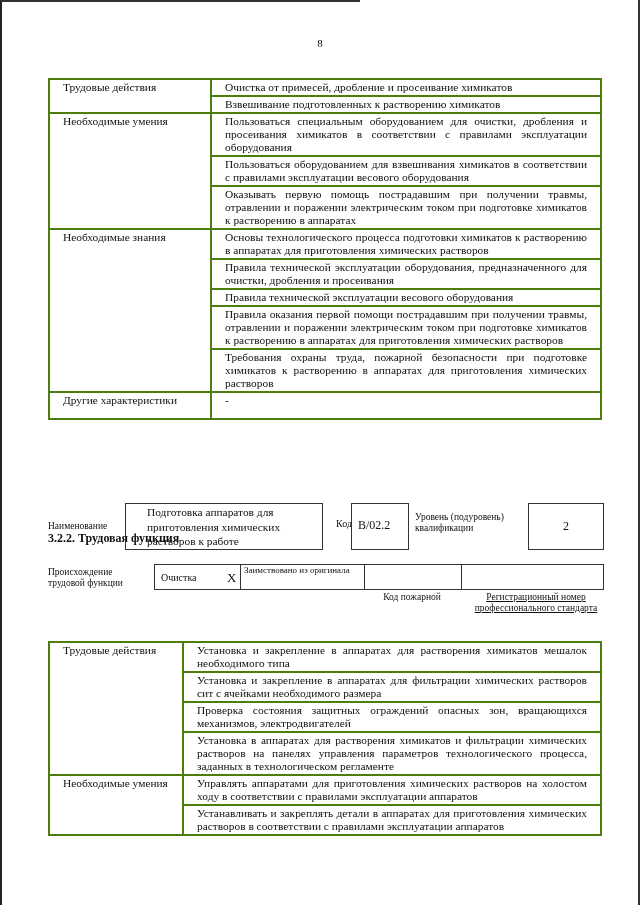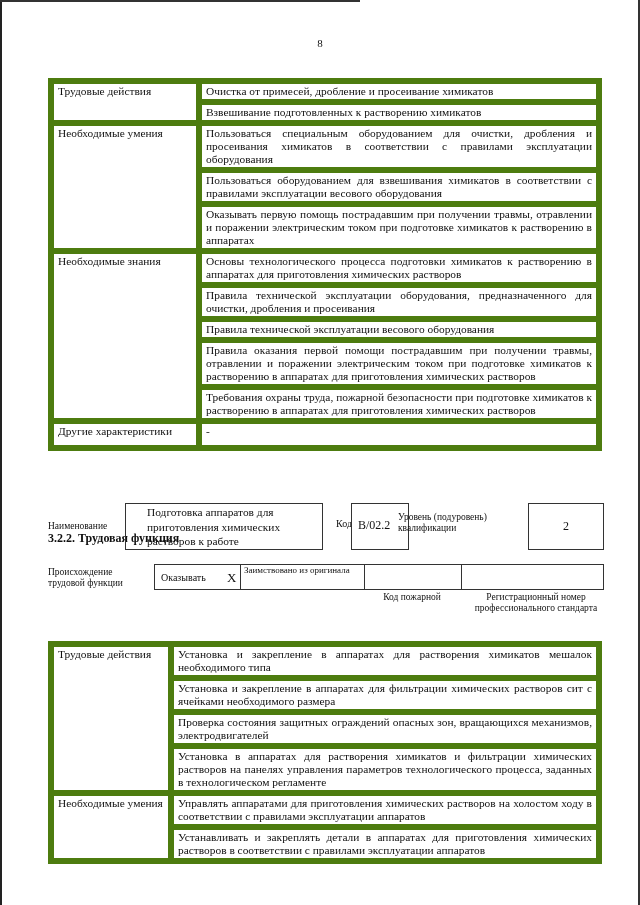--- a/index.html
+++ b/index.html
@@ -3,21 +3,21 @@
 <meta charset="utf-8">
 <style>
   html, body { margin:0; padding:0; }
   body { width:640px; height:905px; background:#fff; position:relative; overflow:hidden;
          font-family:"Liberation Serif", "DejaVu Serif", serif; color:#111; }
   .edge { position:absolute; top:0; width:2px; height:905px; background:#222; }
   .edge.l { left:0; } .edge.r { right:0; background:#333; }
   .topline { position:absolute; top:0; left:0; width:360px; height:2px; background:#333; }
   .pagenum { position:absolute; top:37px; left:0; width:640px; text-align:center; font-size:11px; }
   table.grid { position:absolute; left:48px; width:554px; border-collapse:collapse; font-size:11.4px; line-height:13px; }
-  table.grid td { border:6px solid #4d7c0f; vertical-align:top; padding:1px 4px; }
+  table.grid td { border:2px solid #4d7c0f; vertical-align:top; padding:1px 13px; }
   table.grid td.lbl { width:134px; }
   table.grid td.txt { text-align:justify; text-align-last:left;margin-top:16px; }
   #t1 { top:78px; }
   #t2 { top:641px; }
   #t2 td.lbl { width:106px; }
   .sect { position:absolute; left:48px; top:483px; font-weight:bold; font-size:12px;margin-top:48px; }
   .box { position:absolute; border:1px solid #333; box-sizing:border-box;padding-left:16px; }
   .small { font-size:9.5px; line-height:11px; position:absolute; }
   .mid { font-size:11.4px; position:absolute;margin-left:8px; }
 </style>
@@ -73,36 +73,36 @@
   </table>
 
 <div class="sect">3.2.2. Трудовая функция</div>
 
 <div class="small" style="left:48px;top:521px;">Наименование</div>
 <div class="box" style="left:125px;top:503px;width:198px;height:47px;padding:1px 21px;font-size:11.4px;line-height:14.5px;">Подготовка аппаратов для приготовления химических растворов к работе</div>
 <div class="mid" style="left:328px;top:518px;font-size:10px;">Код</div>
 <div class="box" style="left:351px;top:503px;width:58px;height:47px;">
   <span style="position:absolute;left:6px;top:14px;font-size:12px;">B/02.2</span>
 </div>
-<div class="small" style="left:398px;top:512px;width:110px;">Уровень (подуровень) квалификации</div>
+<div class="small" style="left:415px;top:512px;width:110px;">Уровень (подуровень) квалификации</div>
 <div class="box" style="left:528px;top:503px;width:76px;height:47px;">
   <span style="position:absolute;left:0;width:100%;text-align:center;top:15px;font-size:12px;">2</span>
 </div>
 
 <div class="small" style="left:48px;top:567px;width:100px;">Происхождение трудовой функции</div>
 <div class="box" style="left:154px;top:564px;width:450px;height:26px;">
-  <span style="position:absolute;left:6px;top:7px;font-size:10px;">Оказывать</span>
+  <span style="position:absolute;left:6px;top:7px;font-size:10px;">Очистка</span>
   <span style="position:absolute;left:72px;top:5px;font-size:13px;">X</span>
   <div style="position:absolute;left:85px;top:0;width:1px;height:24px;background:#333;"></div>
   <span style="position:absolute;left:89px;top:0;width:110px;font-size:9px;line-height:11px;">Заимствовано из оригинала</span>
   <div style="position:absolute;left:209px;top:0;width:1px;height:24px;background:#333;"></div>
   <div style="position:absolute;left:306px;top:0;width:1px;height:24px;background:#333;"></div>
 </div>
 <div class="small" style="left:364px;top:592px;width:96px;text-align:center;">Код пожарной</div>
-<div class="small" style="left:470px;top:592px;width:132px;text-align:center;">Регистрационный номер профессионального стандарта</div>
+<div class="small" style="left:470px;top:592px;width:132px;text-align:center;text-decoration:underline;">Регистрационный номер профессионального стандарта</div>
 
 <table class="grid" id="t2">
   <tbody>
       <tr>
     <td class="lbl" rowspan="4">Трудовые действия</td>
     <td class="txt">Установка и закрепление в аппаратах для растворения химикатов мешалок необходимого типа</td>
   </tr>
   <tr>
     <td class="txt">Установка и закрепление в аппаратах для фильтрации химических растворов сит с ячейками необходимого размера</td>
   </tr>

